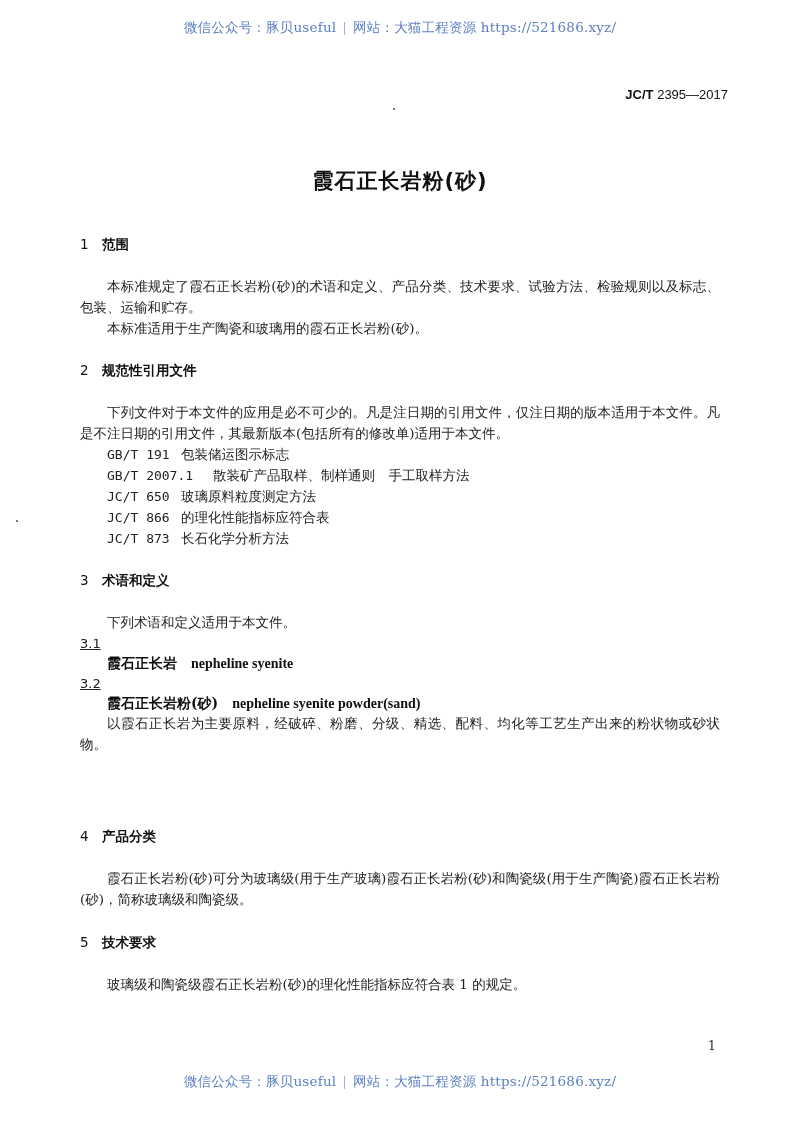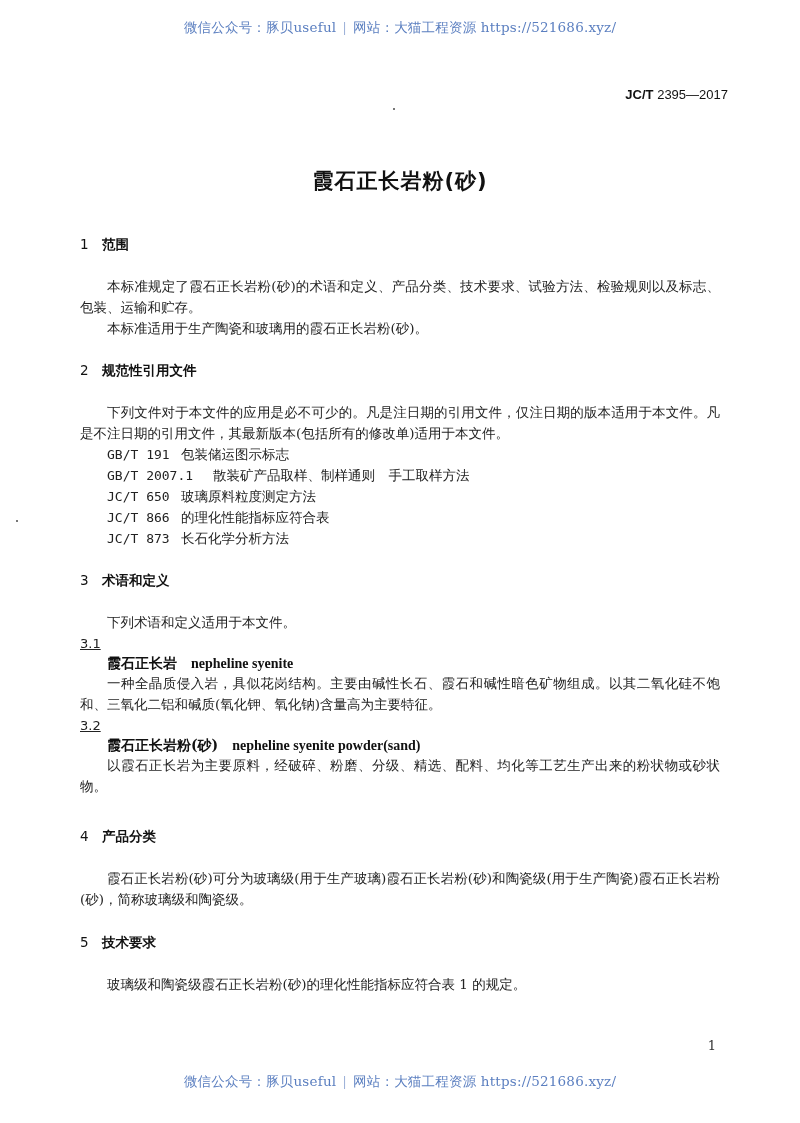--- a/index.html
+++ b/index.html
@@ -62,21 +62,20 @@
   <div class="ref"><span class="code" style="width:74px">JC/T 866</span><span>的理化性能指标应符合表</span></div>
   <div class="ref"><span class="code" style="width:74px">JC/T 873</span><span>长石化学分析方法</span></div>
 </div>
 
 <div class="content" style="top:572px;">
   <div class="h"><span class="n">3</span><span>术语和定义</span></div>
   <div style="height:22px"></div>
   <p class="p">下列术语和定义适用于本文件。</p>
   <div class="sub">3.1</div>
   <div class="term"><span>霞石正长岩</span><span class="en">nepheline syenite</span></div>
-  <p class="p">一种全晶质侵入岩，具似花岗结构。主要由碱性长石、霞石和碱性暗色矿物组成。以其二氧化硅不饱和、三氧化二铝和碱质(氧化钾、氧化钠)含量高为主要特征。</p>
   <div class="sub">3.2</div>
   <div class="term"><span>霞石正长岩粉(砂)</span><span class="en">nepheline syenite powder(sand)</span></div>
   <p class="p">以霞石正长岩为主要原料，经破碎、粉磨、分级、精选、配料、均化等工艺生产出来的粉状物或砂状物。</p>
 </div>
 
 <div class="content" style="top:828px;">
   <div class="h"><span class="n">4</span><span>产品分类</span></div>
   <div style="height:22px"></div>
   <p class="p">霞石正长岩粉(砂)可分为玻璃级(用于生产玻璃)霞石正长岩粉(砂)和陶瓷级(用于生产陶瓷)霞石正长岩粉(砂)，简称玻璃级和陶瓷级。</p>
 </div>

